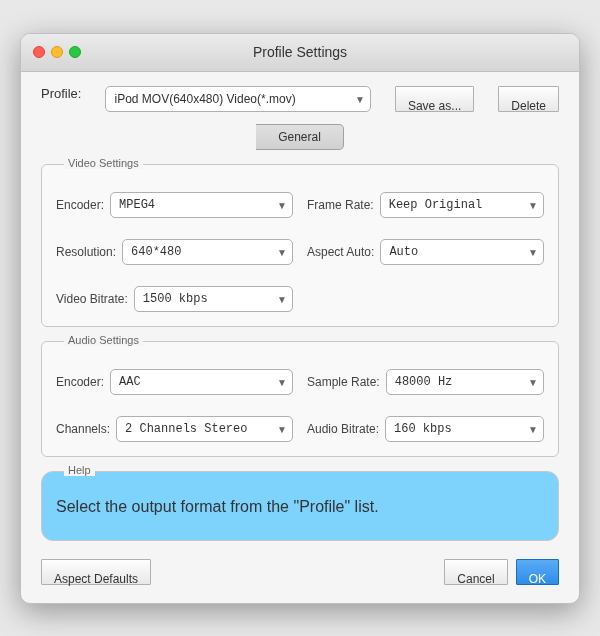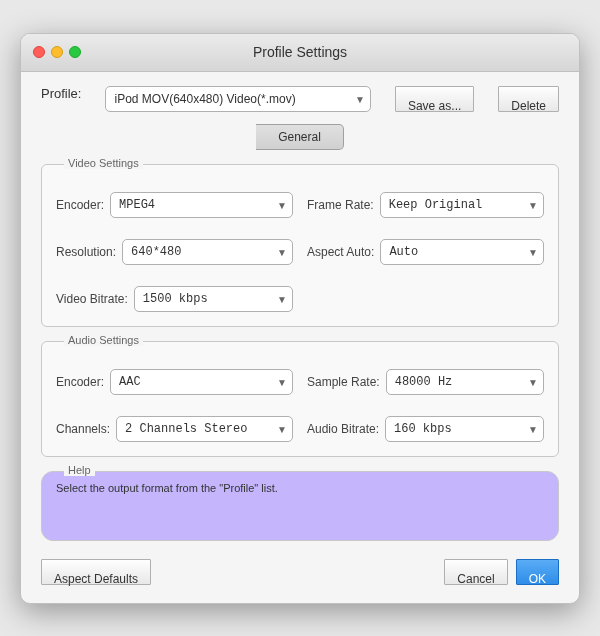--- a/index.html
+++ b/index.html
@@ -177,29 +177,29 @@
       font-family: Liberation Mono, monospace;
     }
     .full-width-row {
       grid-column: 1 / 2;
     }
 
     .help-section {
       border: 1px solid #c8c8c8;
       border-radius: 12px;
       padding: 10px 16px 14px 14px;
-      background: #c4b5fd;
+      background: #7dd3fc;
       position: relative;
       margin-bottom: 14px;
       min-height: 70px;
     }
     .help-text {
-      font-size: 11px;
-      color: #333;
-      margin-top: 0;
+      font-size: 16px;
+      color: #333;
+      margin-top: 16px;
     }
 
     .bottom-bar {
       display: flex;
       justify-content: space-between;
       align-items: center;
       padding: 4px 0 2px 0;
     }
     .bottom-right {
       display: flex;

